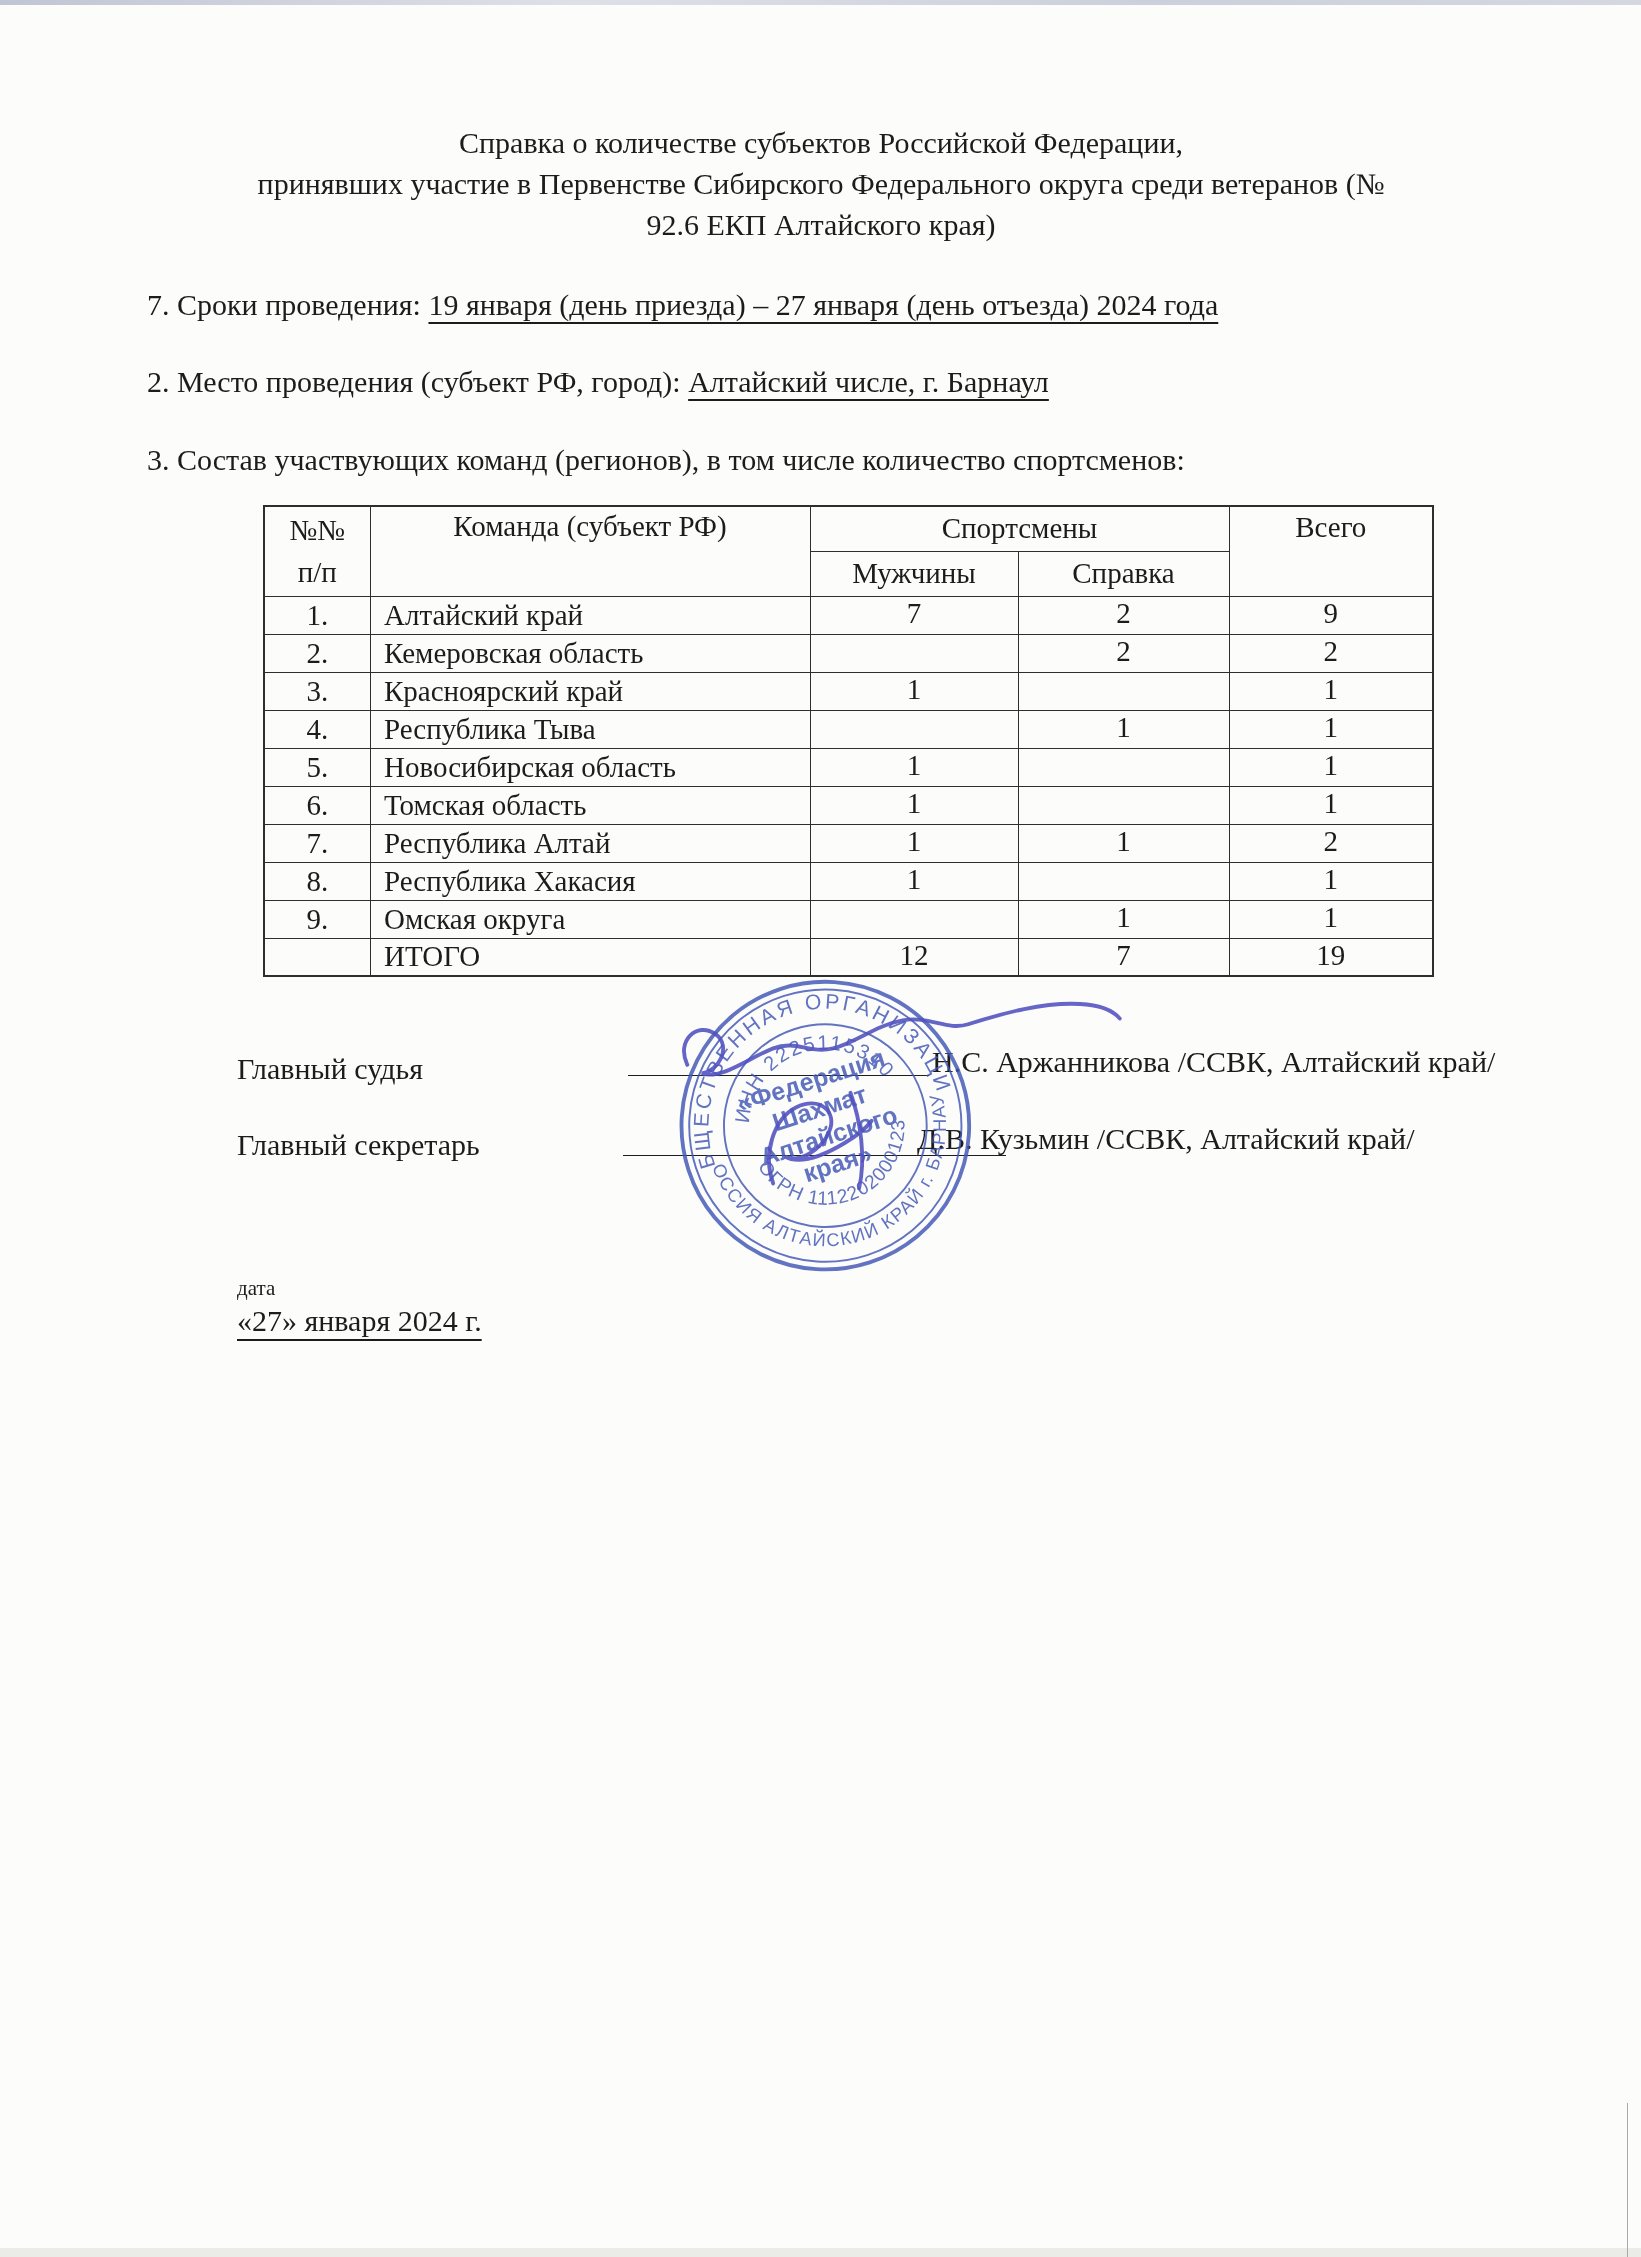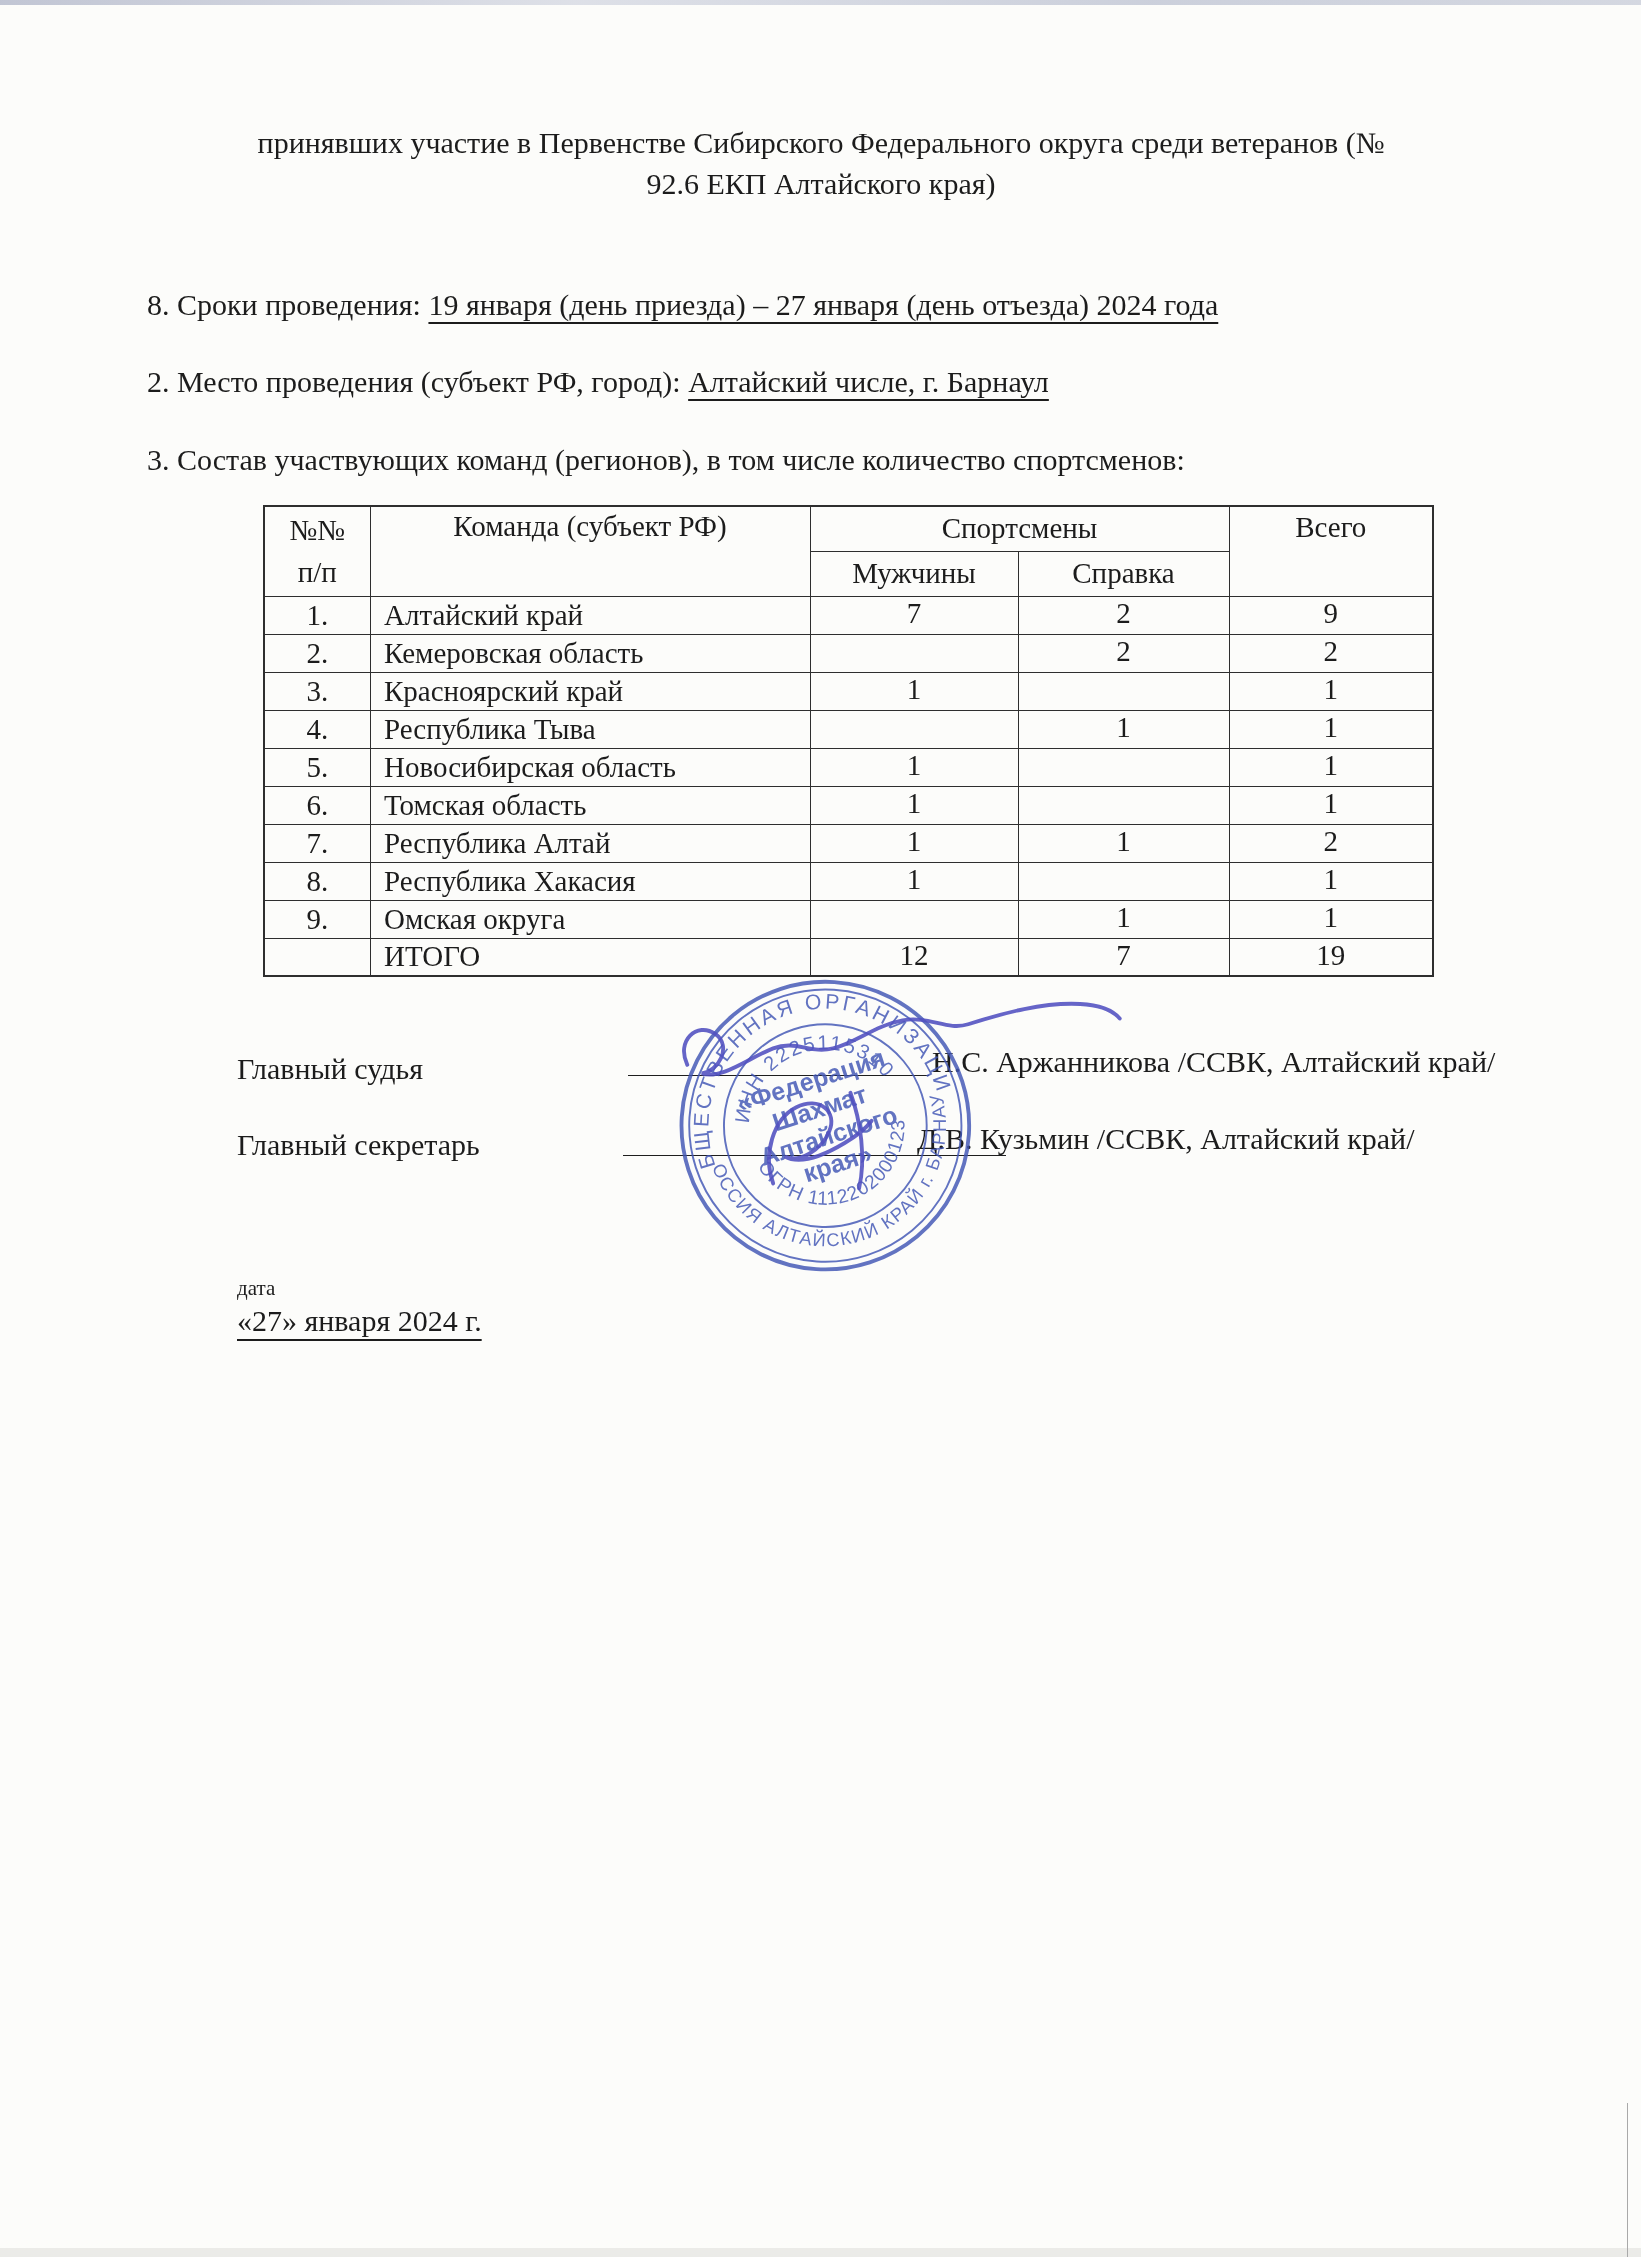--- a/index.html
+++ b/index.html
@@ -57,25 +57,26 @@
 </head>
 <body>
 
 <div class="page">
 
   <div class="scan-top"></div>
   <div class="scan-bottom"></div>
   <div class="scan-right"></div>
 
   <div class="title">
+    <div>Справка о количестве субъектов Российской Федерации,</div>
     <div>принявших участие в Первенстве Сибирского Федерального округа среди ветеранов (№</div>
     <div>92.6 ЕКП Алтайского края)</div>
   </div>
 
-  <div class="item item-1"><span>8. Сроки проведения: </span><span class="uline">19 января (день приезда) – 27 января (день отъезда) 2024 года</span></div>
+  <div class="item item-1"><span>7. Сроки проведения: </span><span class="uline">19 января (день приезда) – 27 января (день отъезда) 2024 года</span></div>
 
   <div class="item item-2"><span>2. Место проведения (субъект РФ, город): </span><span class="uline">Алтайский числе, г. Барнаул</span></div>
 
   <div class="item item-3"><span>3. Состав участвующих команд (регионов), в том числе количество спортсменов:</span></div>
 
   <table class="participants">
     <colgroup>
       <col style="width:106px">
         <col style="width:440px">
         <col style="width:208px">

